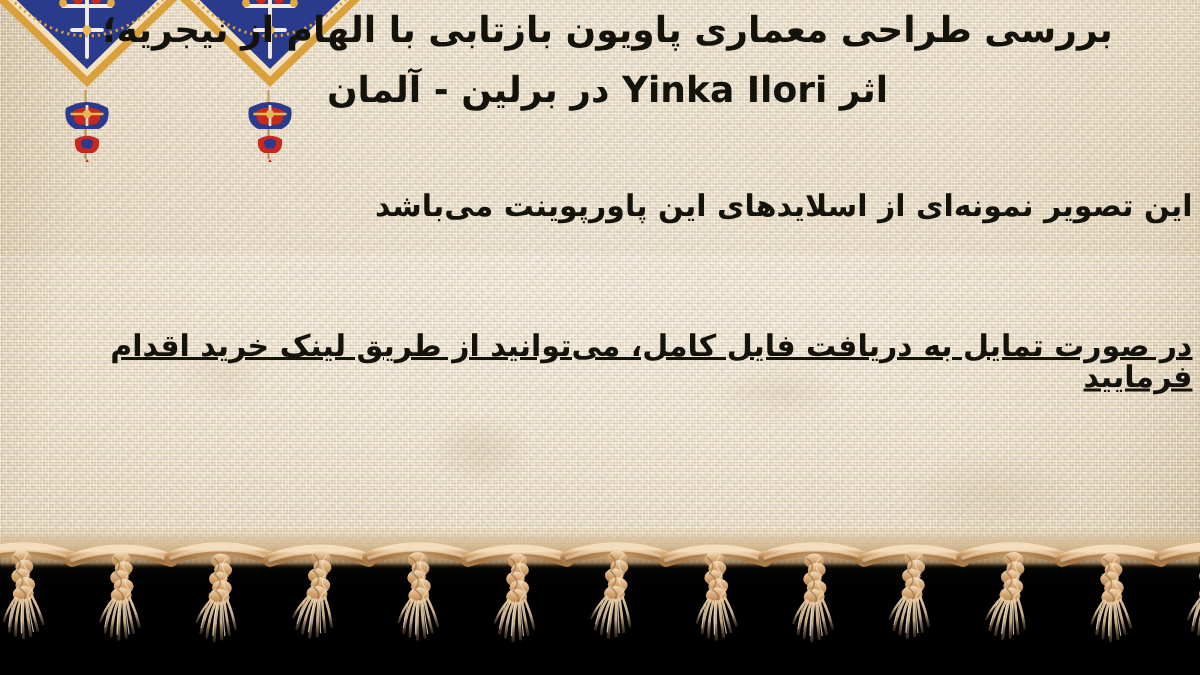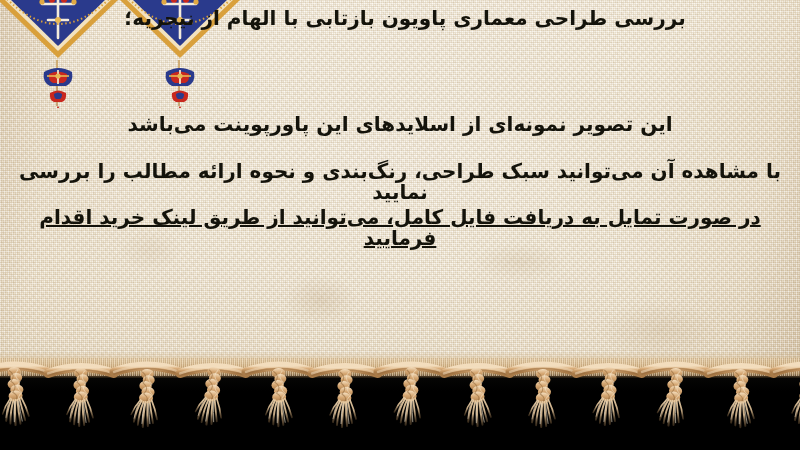--- a/index.html
+++ b/index.html
@@ -67,32 +67,32 @@
   #motif-2{left:118px;top:-52px;width:124px;height:160px;}
 
   
   #text-block{
     position:absolute;left:0;top:0;width:800px;height:372px;
     color:#111108;
   }
   .title-line{
     position:absolute;width:770px;right:10px;
     text-align:center;
+    font-size:24px;font-weight:700;line-height:1.05;
+    color:#14130b;
+    letter-spacing:0px;
+  }
+  #title-line-1{top:8px;}
+  #title-line-2{top:48px;}
+
+  .body-line{
+    position:absolute;width:790px;right:5px;
     font-size:20px;font-weight:700;line-height:1.05;
     color:#14130b;
-    letter-spacing:0px;
-  }
-  #title-line-1{top:8px;}
-  #title-line-2{top:48px;}
-
-  .body-line{
-    position:absolute;width:790px;right:5px;
-    text-align:center;
-    font-size:20px;font-weight:700;line-height:1.05;
-    color:#14130b;
+    margin-top:13px;
   }
   #body-line-1{top:114px;}
   #body-line-2{top:161px;}
   #body-line-3{top:207px;text-decoration:underline;}
 
   
   #black-band{
     position:absolute;left:0;top:368px;width:800px;height:82px;
     background:
       linear-gradient(180deg,#0a0907 0%,#000000 28%,#000000 100%);
@@ -211,23 +211,23 @@
       <path d="M-1 26 L-1 32" stroke="#b98d52" stroke-width="1.5"></path>
       <path d="M-8 33 Q0 28 8 33 Q9 40 4 42 L-4 42 Q-9 40 -8 33 Z" fill="#c8281e"></path>
       <path d="M-4 34 Q0 31 4 34 Q4 38 2 39 L-2 39 Q-4 38 -4 34 Z" fill="#2a3a8c"></path>
       <path d="M-1 42 L-1 46" stroke="#b98d52" stroke-width="1.4"></path>
       <path d="M0 46 L3.6 52 L0 57 L-3.6 52 Z" fill="#c8281e"></path>
     </g>
   </svg>
 
   <div id="text-block">
     <div class="title-line" id="title-line-1">بررسی طراحی معماری پاویون بازتابی با الهام از نیجریه؛</div>
+    <div class="title-line" id="title-line-2">اثر Yinka Ilori در برلین - آلمان</div>
 
     <div class="body-line" id="body-line-1">این تصویر نمونه‌ای از اسلایدهای این پاورپوینت می‌باشد</div>
-    <div class="body-line" id="body-line-2">با مشاهده آن می‌توانید سبک طراحی، رنگ‌بندی و نحوه ارائه مطالب را بررسی نمایید</div>
     <div class="body-line" id="body-line-3">در صورت تمایل به دریافت فایل کامل، می‌توانید از طریق لینک خرید اقدام فرمایید</div>
   </div>
 
   <div id="black-band"></div>
   <div id="selvedge"></div>
   <div id="selvedge-fuzz"></div>
 
   <svg id="fringe-layer" viewBox="0 0 800 94" xmlns="http://www.w3.org/2000/svg">
     <defs>
       <linearGradient id="ropeG" x1="0" y1="0" x2="0" y2="1">

